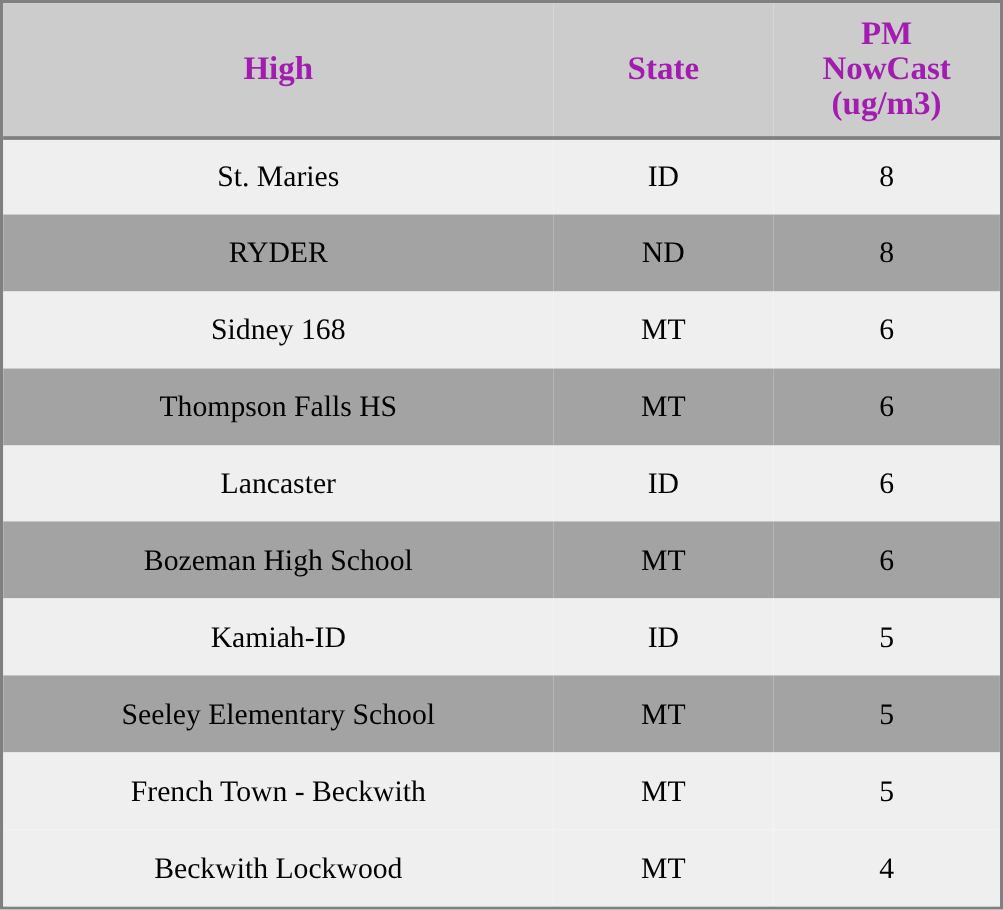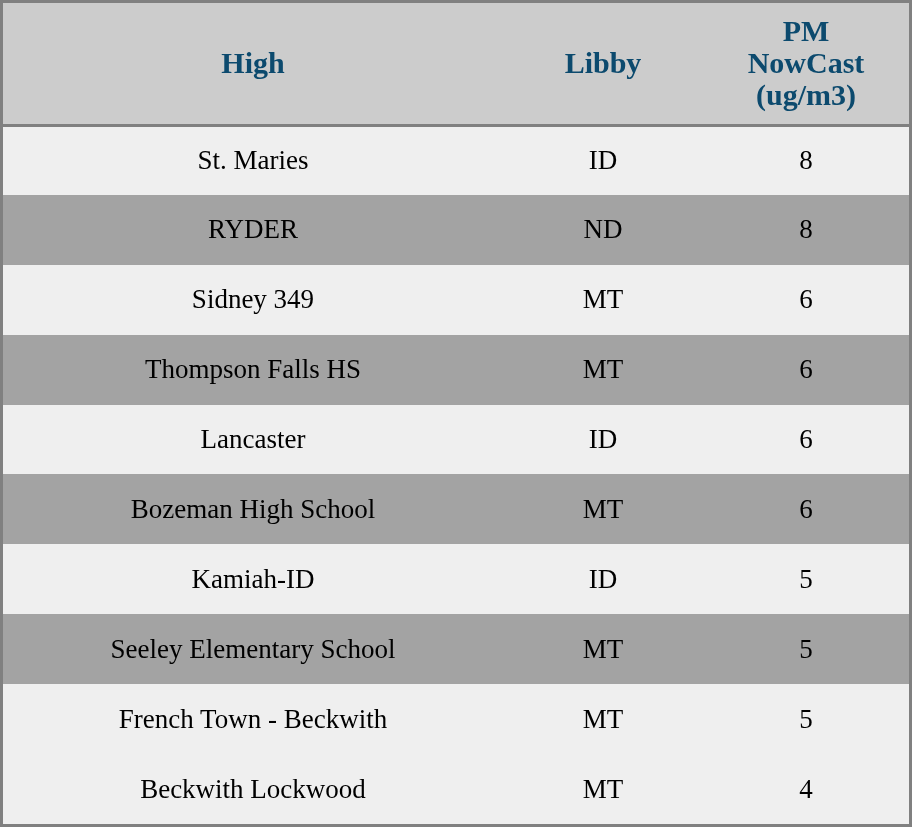--- a/index.html
+++ b/index.html
@@ -27,21 +27,21 @@
     table-layout: fixed;
   }
   thead th {
     background: #cccccc;
     border-bottom: 3px solid #808080;
     font-weight: bold;
     font-size: 30px;
     text-align: center;
     vertical-align: middle;
     padding: 6px 4px;
-    color: #0c4a6e;
+    color: #a21caf;
     height: 122px;
     box-sizing: border-box;
   }
   col.c-site { width: 500px; }
   col.c-state { width: 200px; }
   col.c-pm { width: 206px; }
   tbody td {
     font-size: 27px;
     text-align: center;
     vertical-align: middle;
@@ -60,41 +60,41 @@
 <div class="table-wrap">
   <table>
     <colgroup>
       <col class="c-site">
       <col class="c-state">
       <col class="c-pm">
     </colgroup>
     <thead>
       <tr>
         <th>High</th>
-        <th>Libby</th>
+        <th>State</th>
         <th>
           <span class="hdr-pm-line">PM</span>
           <span class="hdr-pm-line">NowCast</span>
           <span class="hdr-pm-line">(ug/m3)</span>
         </th>
       </tr>
     </thead>
     <tbody>
       <tr class="odd">
         <td>St. Maries</td>
         <td>ID</td>
         <td>8</td>
       </tr>
       <tr class="even">
         <td>RYDER</td>
         <td>ND</td>
         <td>8</td>
       </tr>
       <tr class="odd">
-        <td>Sidney 349</td>
+        <td>Sidney 168</td>
         <td>MT</td>
         <td>6</td>
       </tr>
       <tr class="even">
         <td>Thompson Falls HS</td>
         <td>MT</td>
         <td>6</td>
       </tr>
       <tr class="odd">
         <td>Lancaster</td>

